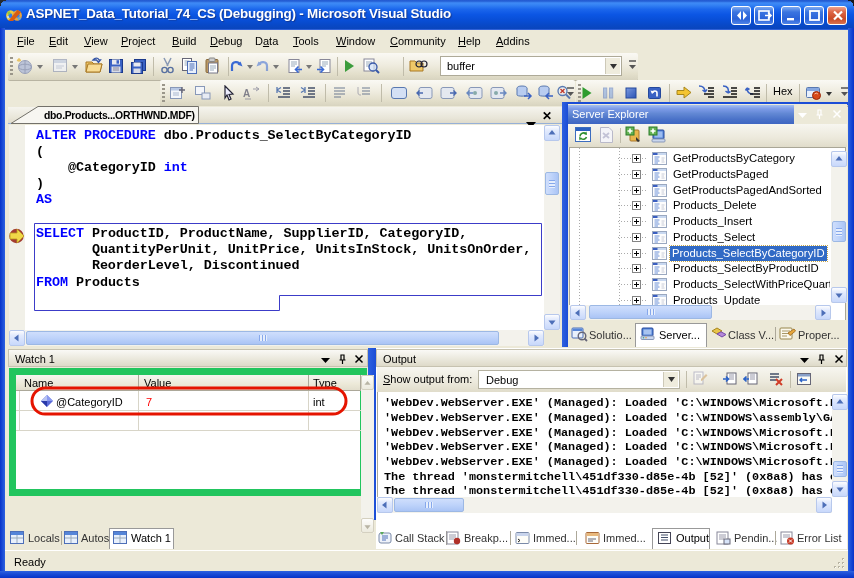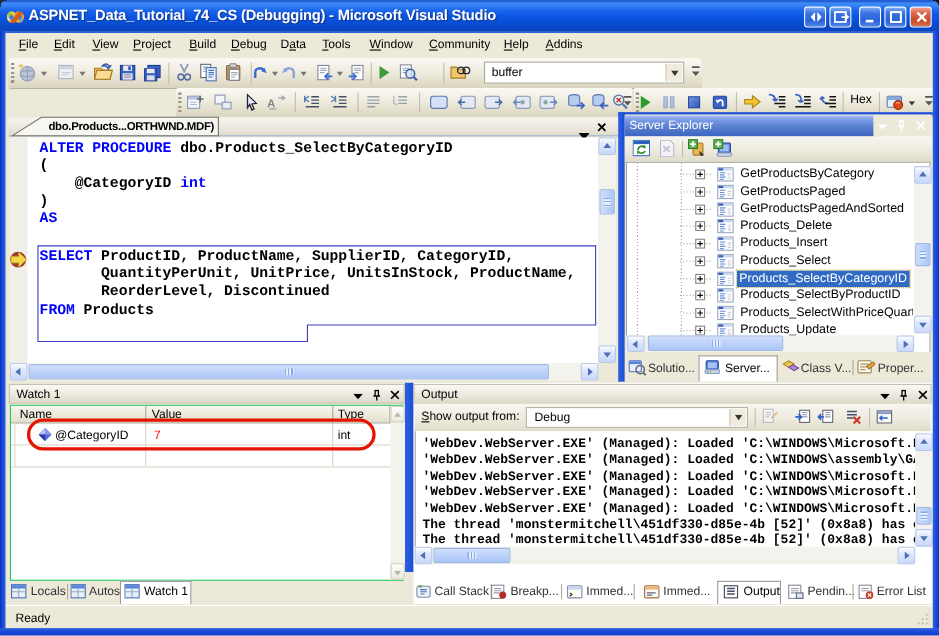--- a/index.html
+++ b/index.html
@@ -424,21 +424,21 @@
     </div>
   </div>
 
   <div class="abs" id="codelines" style="left:9px;top:125px;width:534px;height:204px;overflow:hidden">
     <div class="codeline" style="top:3px"><span class="kw">ALTER</span> <span class="kw">PROCEDURE</span> dbo.Products_SelectByCategoryID</div>
     <div class="codeline" style="top:19px">(</div>
     <div class="codeline" style="top:35px">    @CategoryID <span class="kw">int</span></div>
     <div class="codeline" style="top:51px">)</div>
     <div class="codeline" style="top:67px"><span class="kw">AS</span></div>
     <div class="codeline" style="top:101px"><span class="kw">SELECT</span> ProductID, ProductName, SupplierID, CategoryID,</div>
-    <div class="codeline" style="top:117px">       QuantityPerUnit, UnitPrice, UnitsInStock, ProductName,</div>
+    <div class="codeline" style="top:117px">       QuantityPerUnit, UnitPrice, UnitsInStock, UnitsOnOrder,</div>
     <div class="codeline" style="top:133px">       ReorderLevel, Discontinued</div>
     <div class="codeline" style="top:150px"><span class="kw">FROM</span> Products</div>
   </div>
 
   <div class="abs sb-v" style="left:544px;top:125px;width:16px;height:205px">
     <div class="sb-btn" style="top:0">
         <svg width="8" height="8" viewBox="0 0 8 8">
           <path d="M4 1 L7.5 5.5 L0.5 5.5 Z" fill="#4d6fb8"></path>
         </svg>
       </div>
@@ -742,21 +742,21 @@
           <path d="M0 0 H9 L4.5 5 Z" fill="#000"></path>
         </svg>
       <svg class="abs" style="left:329px;top:4px" width="9" height="11" viewBox="0 0 9 11">
           <path d="M3 1 H6 V6 H3 Z M1.5 6 H7.5 M4.5 6 V10" stroke="#000" stroke-width="1.2" fill="none"></path>
         </svg>
       <svg class="abs" style="left:345px;top:4px" width="10" height="10" viewBox="0 0 10 10">
           <path d="M1.5 1.5 L8.5 8.5 M8.5 1.5 L1.5 8.5" stroke="#000" stroke-width="1.5"></path>
         </svg>
     </div>
 
-    <div class="abs" style="left:1px;top:20px;width:358px;height:160px;background:#fff;border:1px solid #22c55e">
+    <div class="abs" style="left:1px;top:20px;width:358px;height:128px;background:#fff;border:7px solid #22c55e">
 
       <div class="abs" style="left:0;top:0;width:356px;height:16px;background:linear-gradient(180deg,#f6f5f0,#ece9d8 60%,#e2decd);border-bottom:1px solid #aca899"></div>
       <div class="abs t11" style="left:8px;top:2px">Name</div>
       <div class="abs t11" style="left:128px;top:2px">Value</div>
       <div class="abs t11" style="left:297px;top:2px">Type</div>
       <div class="abs" style="left:122px;top:0;width:1px;height:16px;background:#aca899"></div>
       <div class="abs" style="left:292px;top:0;width:1px;height:16px;background:#aca899"></div>
       <div class="abs" style="left:344px;top:0;width:1px;height:16px;background:#aca899"></div>
 
       <div class="abs" style="left:0;top:35px;width:345px;height:1px;background:#d8d5c8"></div>

